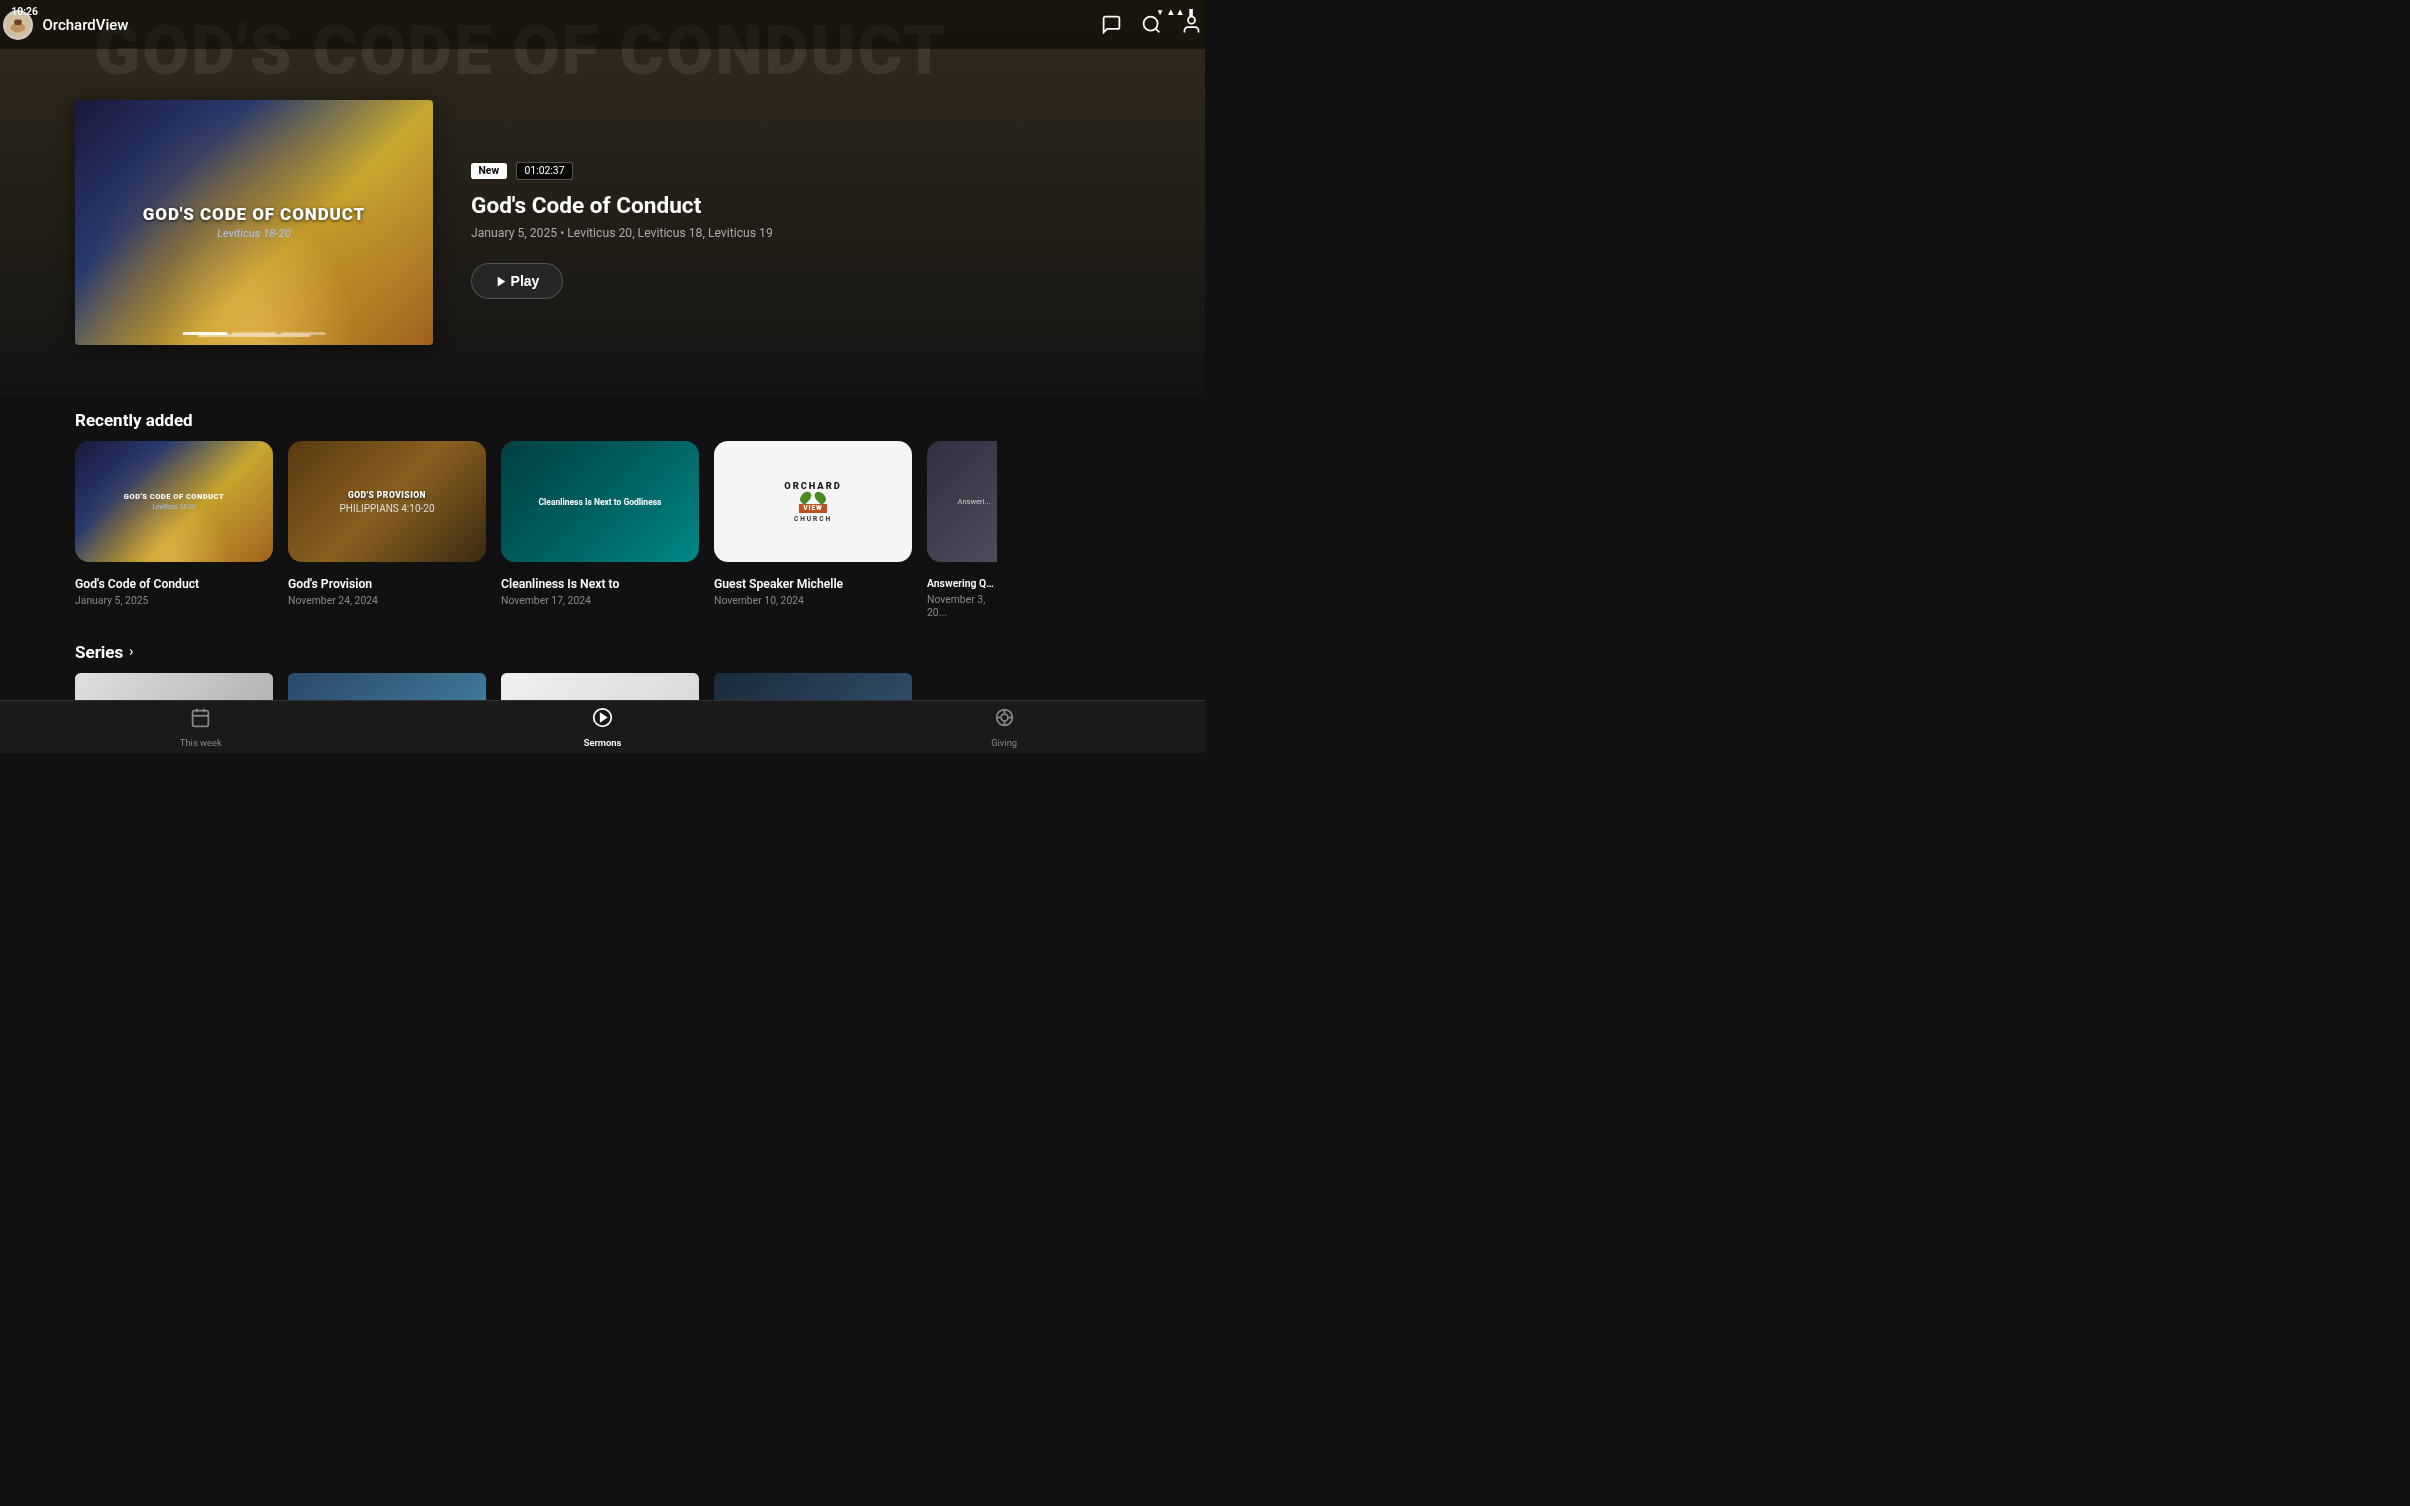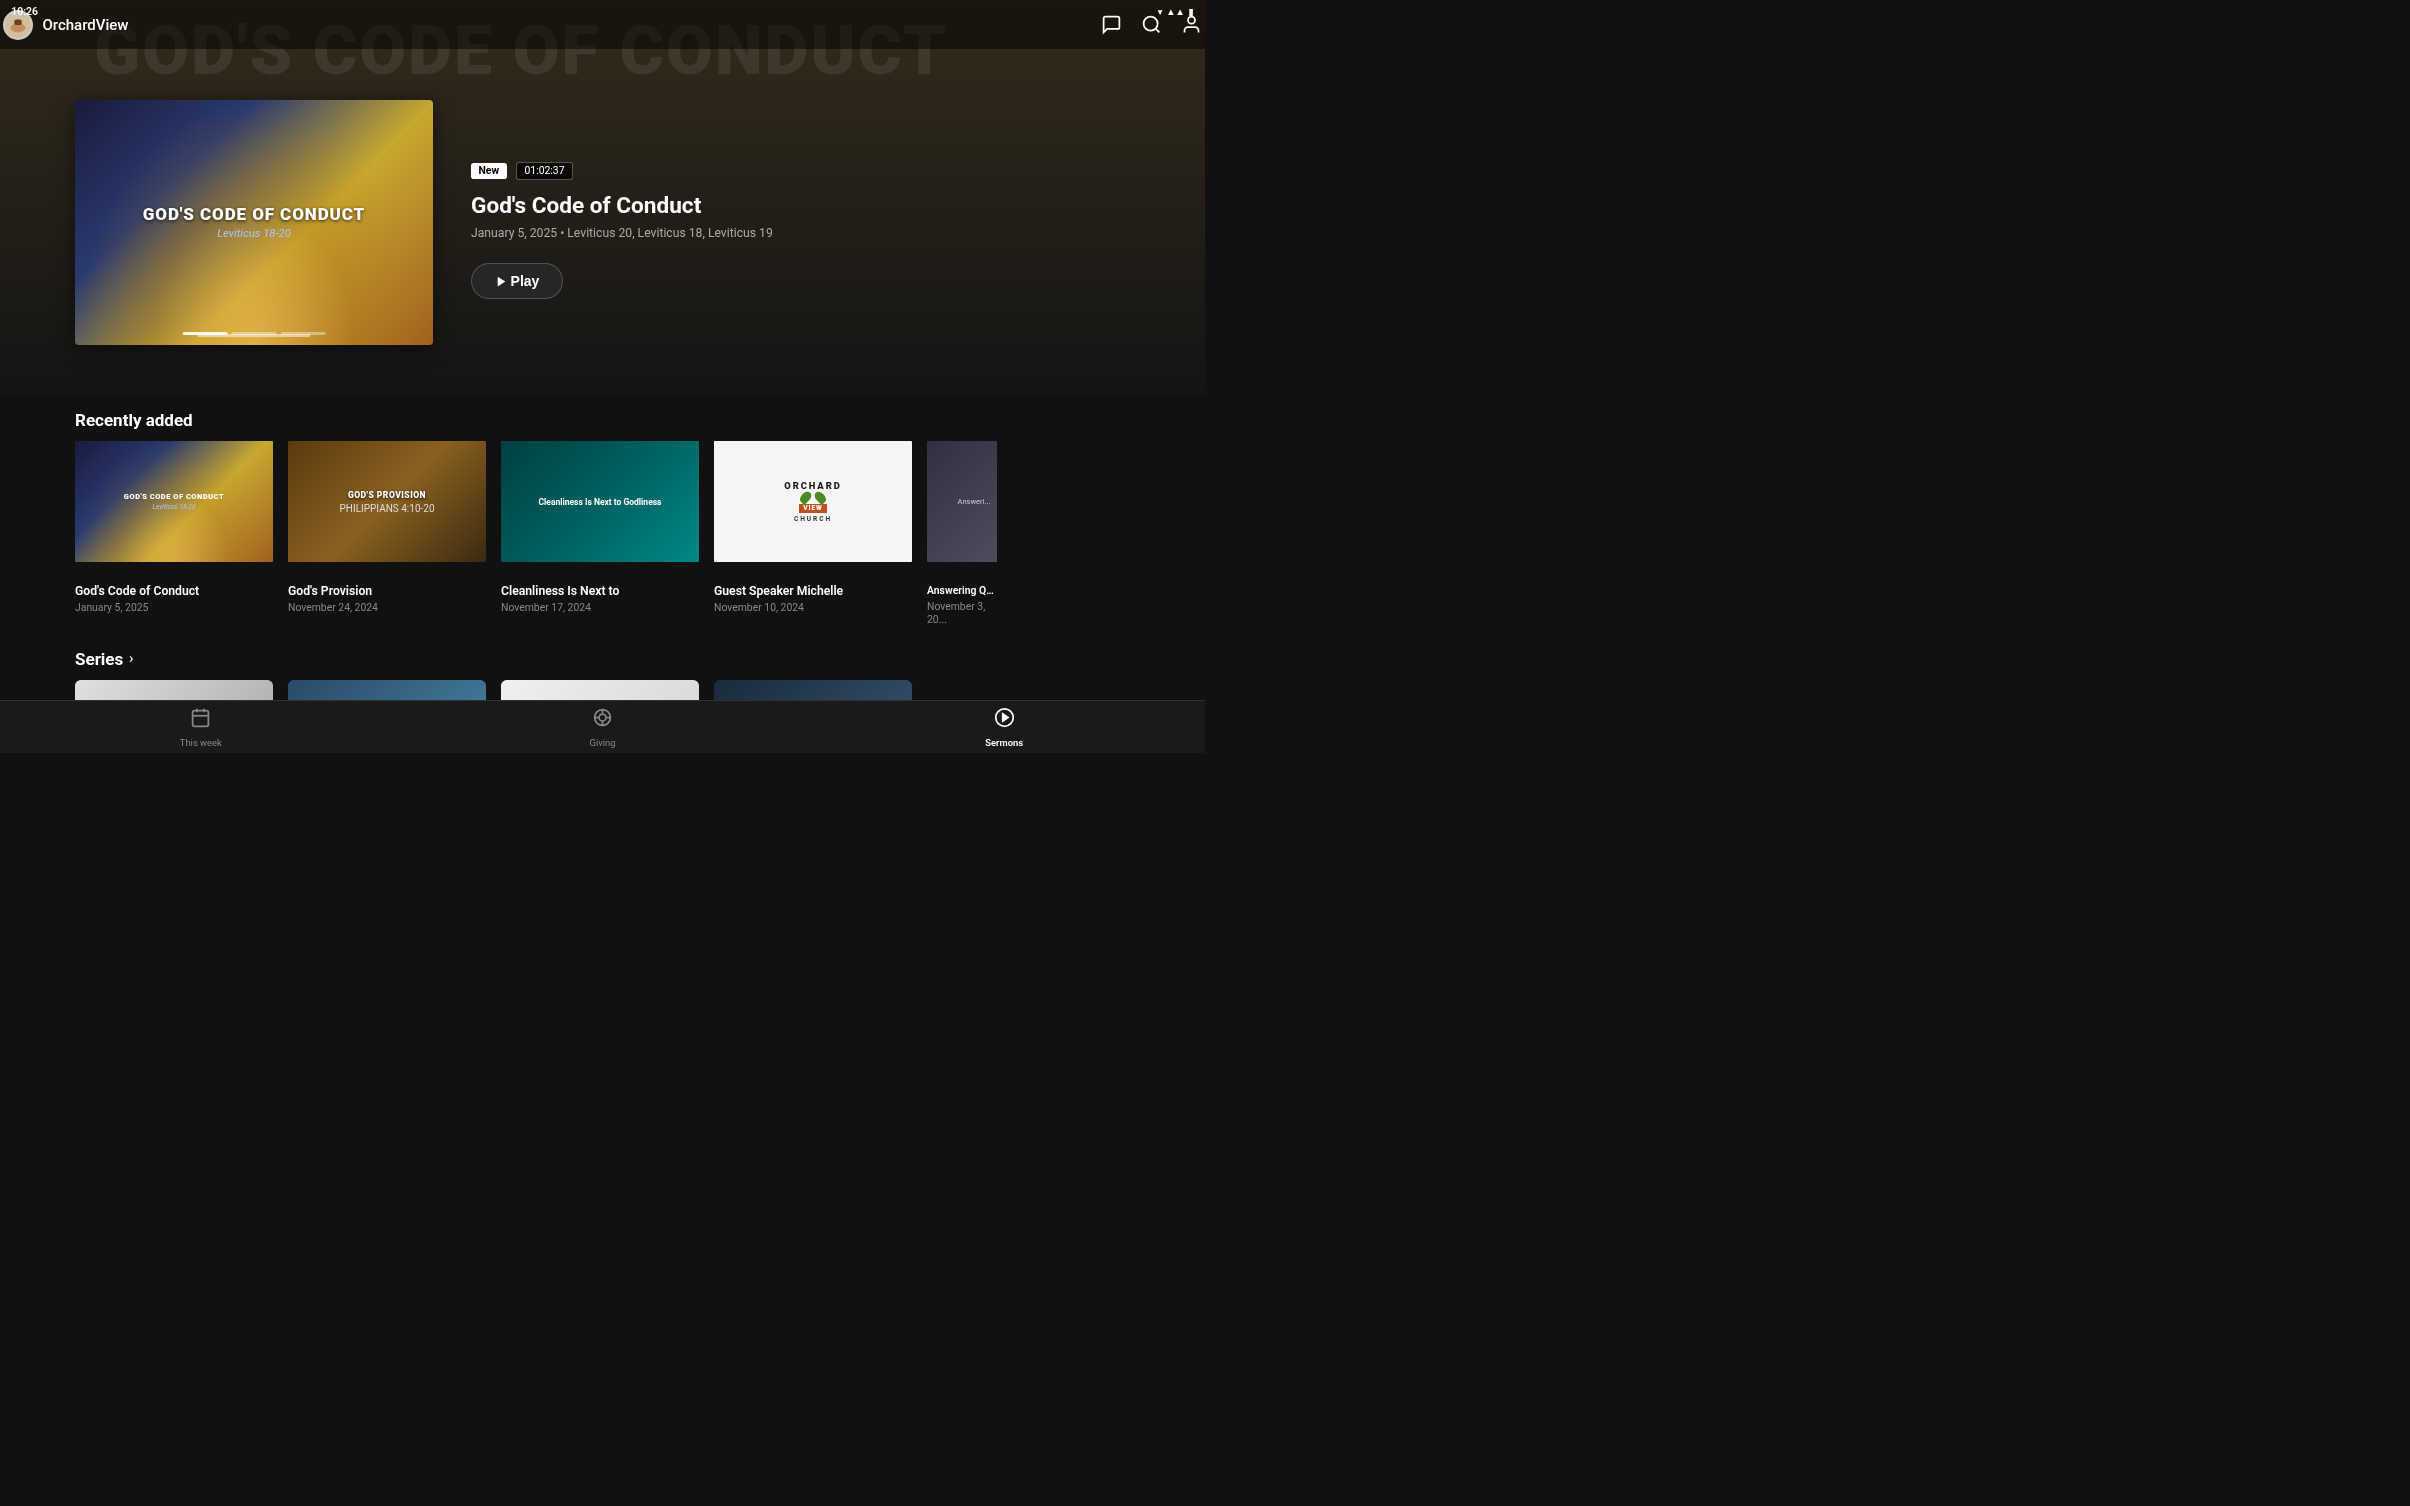--- a/index.html
+++ b/index.html
@@ -271,23 +271,23 @@
       margin-bottom: 22.6px;
     }
     .card {
       flex-shrink: 0;
       width: 198px;
       cursor: pointer;
     }
     .card-thumb {
       width: 198px;
       height: 121px;
-      border-radius: 1px;
+      border-radius: 14px;
       overflow: hidden;
-      margin-bottom: 22px;
+      margin-bottom: 15px;
       position: relative;
     }
     .card-thumb-inner {
       width: 100%;
       height: 100%;
     }
     
     .card-thumb-1 {
       background: linear-gradient(135deg, #1a1a3e 0%, #2a3a6e 30%, #c8a830 60%, #a06020 100%);
       display: flex;
@@ -630,42 +630,42 @@
     <span class="nav-icon">
       <svg width="21" height="21" viewBox="0 0 24 24" fill="none" stroke="#888" stroke-width="2">
         <rect x="3" y="4" width="18" height="18" rx="2"></rect>
         <line x1="16" y1="2" x2="16" y2="6"></line>
         <line x1="8" y1="2" x2="8" y2="6"></line>
         <line x1="3" y1="10" x2="21" y2="10"></line>
       </svg>
     </span>
     <span class="nav-label">This week</span>
   </div>
+  <div class="nav-item active">
+    <span class="nav-icon">
+      <svg width="21" height="21" viewBox="0 0 24 24" fill="none" stroke="white" stroke-width="2">
+        <circle cx="12" cy="12" r="10"></circle>
+        <polygon points="10,8 16,12 10,16" fill="white"></polygon>
+      </svg>
+    </span>
+    <span class="nav-label">Sermons</span>
+  </div>
   <div class="nav-item">
     <span class="nav-icon">
       <svg width="21" height="21" viewBox="0 0 24 24" fill="none" stroke="#888" stroke-width="2">
         <circle cx="12" cy="12" r="9"></circle>
         <circle cx="12" cy="12" r="4"></circle>
         <line x1="12" y1="3" x2="12" y2="7"></line>
         <line x1="12" y1="17" x2="12" y2="21"></line>
         <line x1="3" y1="12" x2="7" y2="12"></line>
         <line x1="17" y1="12" x2="21" y2="12"></line>
       </svg>
     </span>
     <span class="nav-label">Giving</span>
   </div>
-  <div class="nav-item active">
-    <span class="nav-icon">
-      <svg width="21" height="21" viewBox="0 0 24 24" fill="none" stroke="white" stroke-width="2">
-        <circle cx="12" cy="12" r="10"></circle>
-        <polygon points="10,8 16,12 10,16" fill="white"></polygon>
-      </svg>
-    </span>
-    <span class="nav-label">Sermons</span>
-  </div>
 </div>
 
 <div style="position:absolute;bottom:0;left:0;right:0;height:53px;display:flex;align-items:center;justify-content:space-around;pointer-events:none;z-index:-1;">
 </div>
 
 <div style="position:absolute;bottom:0px;left:0;right:0;height:0;overflow:visible;">
 </div>
 
 
 </body></html>

